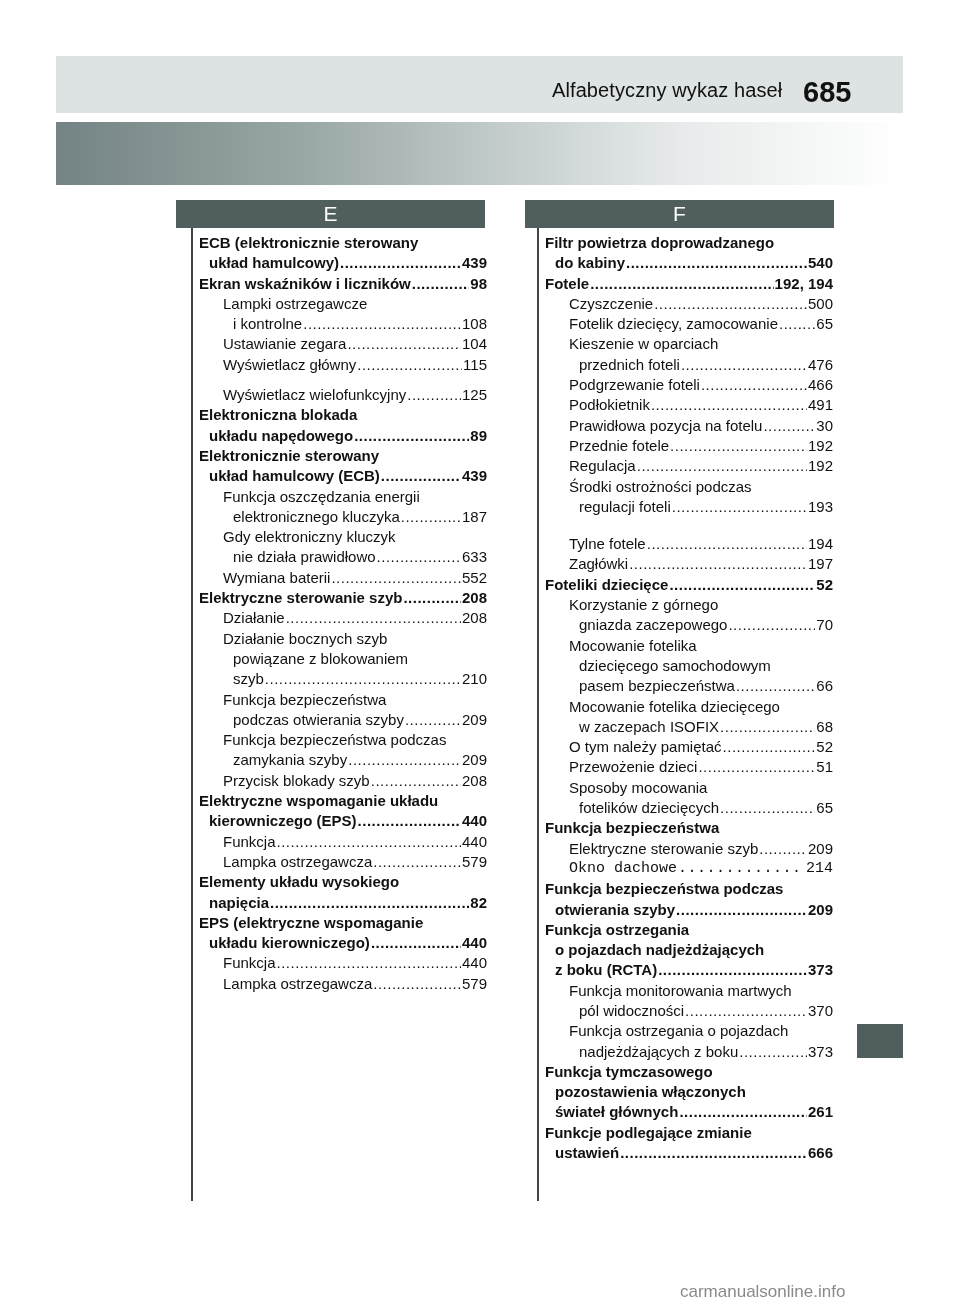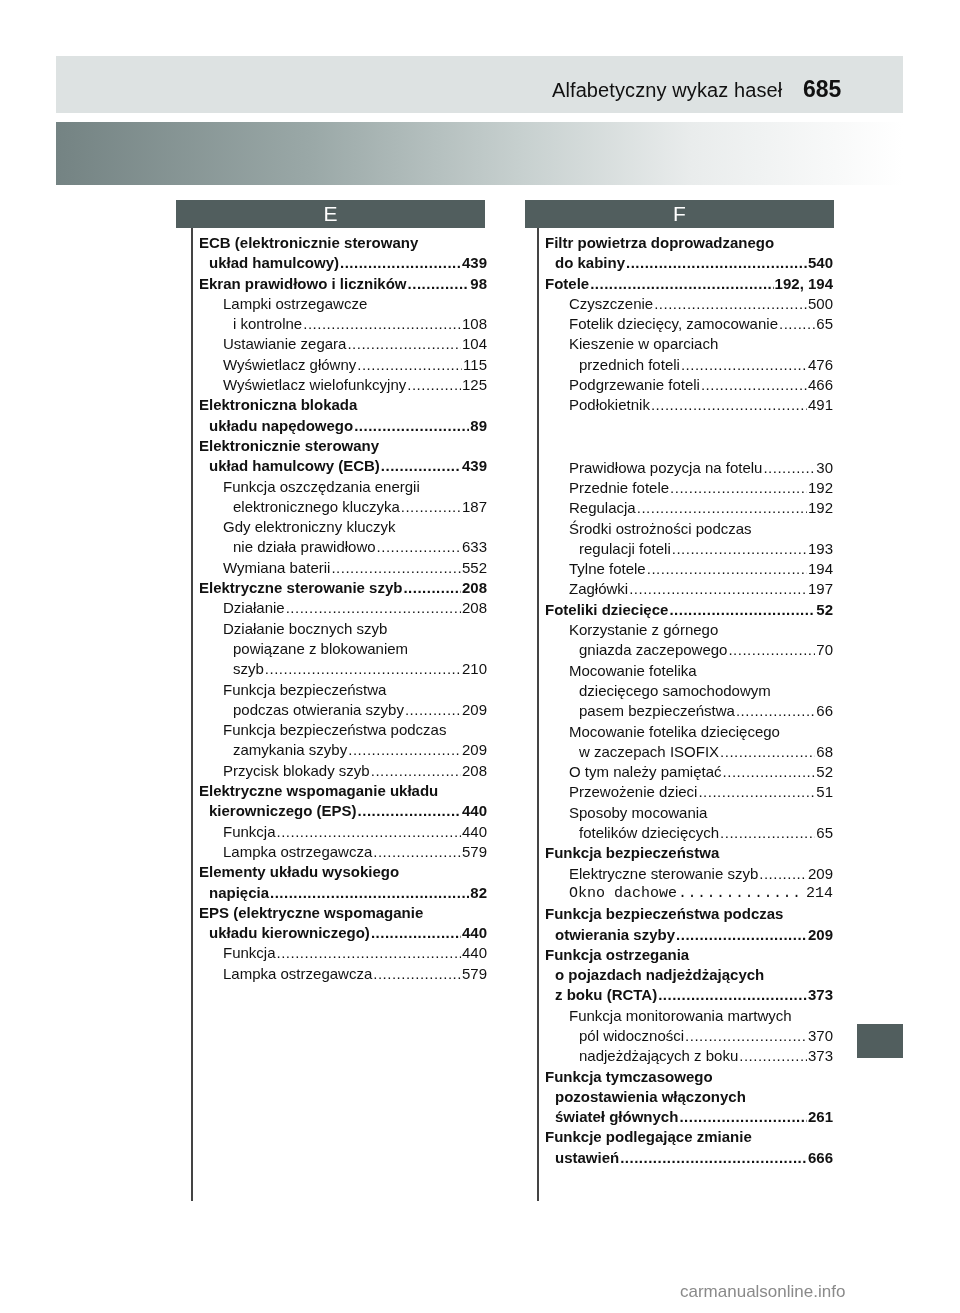--- a/index.html
+++ b/index.html
@@ -12,21 +12,21 @@
     .header-band {
       position: absolute; left: 56px; top: 56px; width: 847px; height: 57px;
       background: #dde2e2;
     }
     .header-title {
       position: absolute; left: 552px; top: 79px;
       font-size: 20px; color: #111; letter-spacing: 0.1px;
     }
     .header-page {
       position: absolute; left: 803px; top: 76px;
-      font-size: 23px; font-weight: bold; color: #111;
+      font-size: 29px; font-weight: bold; color: #111;
     }
     .banner {
       position: absolute; left: 56px; top: 122px; width: 847px; height: 63px;
       background: linear-gradient(to right, #748383 0%, #9aa8a7 30%, #c7d0cf 55%, #e9ecec 75%, #ffffff 100%);
     }
     .letter-bar {
       position: absolute; top: 200px; height: 28px;
       background: #515e5e; color: #fff;
       font-size: 21px; text-align: center; line-height: 28px;
     }
@@ -92,21 +92,21 @@
         <span class="row">
           <span class="txt">układ hamulcowy)</span>
           <span class="dots"></span>
           <span class="pg">439</span>
         </span>
       </span>
     </div>
     <div class="entry lvl0">
       <span class="first" style="display: block;">
         <span class="row">
-          <span class="txt">Ekran prawidłowo i liczników</span>
+          <span class="txt">Ekran wskaźników i liczników</span>
           <span class="dots"></span>
           <span class="pg">98</span>
         </span>
       </span>
     </div>
     <div class="entry lvl1">
       <span class="first" style="display: block;">Lampki ostrzegawcze</span>
       <span class="cont">
         <span class="row">
           <span class="txt">i kontrolne</span>
@@ -127,21 +127,21 @@
     <div class="entry lvl1">
       <span class="first" style="display: block;">
         <span class="row">
           <span class="txt">Wyświetlacz główny</span>
           <span class="dots"></span>
           <span class="pg">115</span>
         </span>
       </span>
     </div>
     <div class="entry lvl1">
-      <span class="first" style="display: block;">
+      <span class="first" style="display: block; margin-top: 10px;">
         <span class="row">
           <span class="txt">Wyświetlacz wielofunkcyjny</span>
           <span class="dots"></span>
           <span class="pg">125</span>
         </span>
       </span>
     </div>
     <div class="entry lvl0">
       <span class="first" style="display: block;">Elektroniczna blokada</span>
       <span class="cont">
@@ -376,21 +376,21 @@
     <div class="entry lvl1">
       <span class="first" style="display: block;">
         <span class="row">
           <span class="txt">Podłokietnik</span>
           <span class="dots"></span>
           <span class="pg">491</span>
         </span>
       </span>
     </div>
     <div class="entry lvl1">
-      <span class="first" style="display: block; margin-top: 42px;">
+      <span class="first" style="display: block;">
         <span class="row">
           <span class="txt">Prawidłowa pozycja na fotelu</span>
           <span class="dots"></span>
           <span class="pg">30</span>
         </span>
       </span>
     </div>
     <div class="entry lvl1">
       <span class="first" style="display: block;">
         <span class="row">
@@ -413,21 +413,21 @@
       <span class="first" style="display: block;">Środki ostrożności podczas</span>
       <span class="cont">
         <span class="row">
           <span class="txt">regulacji foteli</span>
           <span class="dots"></span>
           <span class="pg">193</span>
         </span>
       </span>
     </div>
     <div class="entry lvl1">
-      <span class="first" style="display: block;">
+      <span class="first" style="display: block; margin-top: 17px;">
         <span class="row">
           <span class="txt">Tylne fotele</span>
           <span class="dots"></span>
           <span class="pg">194</span>
         </span>
       </span>
     </div>
     <div class="entry lvl1">
       <span class="first" style="display: block;">
         <span class="row">
@@ -555,20 +555,21 @@
       <span class="first" style="display: block;">Funkcja monitorowania martwych</span>
       <span class="cont">
         <span class="row">
           <span class="txt">pól widoczności</span>
           <span class="dots"></span>
           <span class="pg">370</span>
         </span>
       </span>
     </div>
     <div class="entry lvl1">
+      <span class="first" style="display: block;">Funkcja ostrzegania o pojazdach</span>
       <span class="cont">
         <span class="row">
           <span class="txt">nadjeżdżających z boku</span>
           <span class="dots"></span>
           <span class="pg">373</span>
         </span>
       </span>
     </div>
     <div class="entry lvl0">
       <span class="first" style="display: block;">Funkcja tymczasowego</span>

